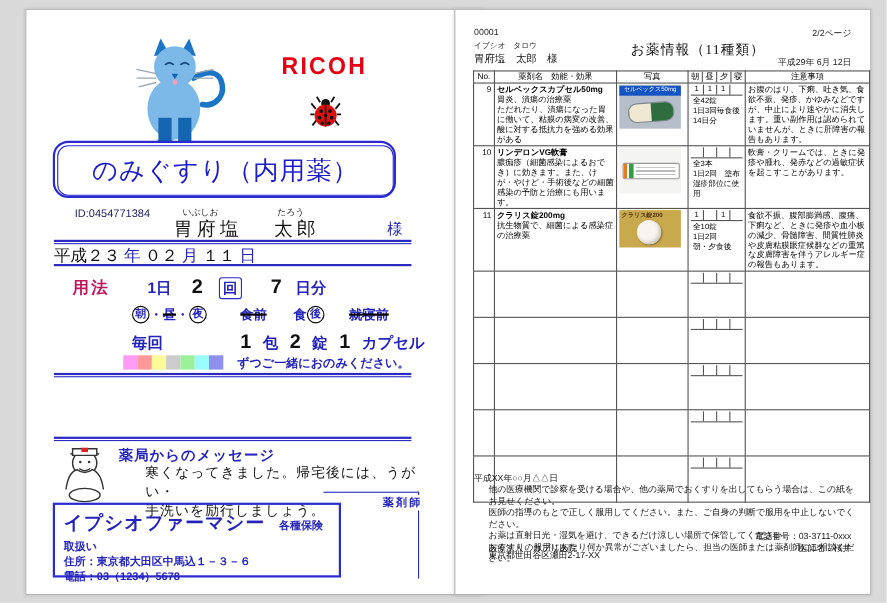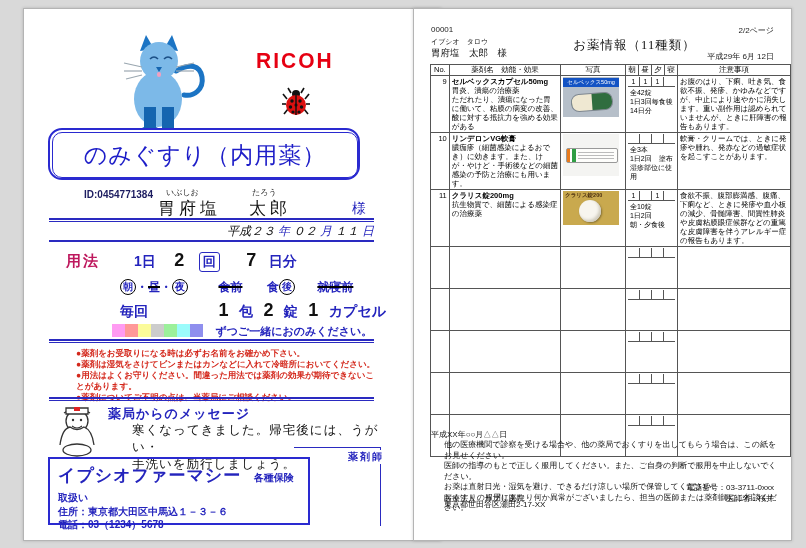--- a/index.html
+++ b/index.html
@@ -15,27 +15,27 @@
   #right-page{left:413px;width:377px;}
   .abs{position:absolute;}
 
   
   .blue{color:#2424bd;}
   .blk{color:#111;}
   .brand{left:232px;top:40px;font-size:21px;font-weight:900;letter-spacing:2px;color:#e60012;transform:scaleY(1.05);}
   .title-box{left:24px;top:119px;width:304px;height:44px;border:2px solid #2a2ad0;border-radius:14px;padding:2px;}
   .title-inner{width:100%;height:100%;border:1px solid #2a2ad0;border-radius:10px;display:flex;align-items:center;justify-content:center;}
   .title-text{font-size:23px;color:#1d1dc8;letter-spacing:1px;font-weight:500;}
-  .id-text{left:60px;top:180px;font-size:10px;font-weight:bold;color:#1c1c60;}
+  .id-text{left:44px;top:180px;font-size:10px;font-weight:normal;color:#1c1c60;}
   .furi{font-size:8px;color:#222;font-family:Liberation Serif, serif;}
   .kanji-name{font-size:17px;color:#111;font-family:"Liberation Serif",serif;letter-spacing:4px;}
   .honorific{font-size:14px;color:#2424bd;font-family:"Liberation Serif",serif;}
   .rule{height:0;border-top:2px solid #2a2ac0;}
   .rule-thin{height:0;border-top:1px solid #2a2ac0;}
-  .date-row{left:25px;top:214px;width:325px;text-align:right;font-size:12px;font-family:"Liberation Serif",serif;font-style:italic;}
+  .date-row{left:25px;top:214px;width:325px;text-align:left;font-size:15px;font-family:"Liberation Serif",serif;}
   .usage-label{font-size:15px;font-weight:bold;color:#be185d;letter-spacing:2px;}
   .num-big{font-size:18px;color:#111;font-weight:bold;}
   .u-blue{font-size:14px;color:#2424bd;font-weight:bold;}
   .kai-box{display:inline-block;border:1.5px solid #2a2ac0;border-radius:3px;padding:0 3px;font-size:13px;color:#2424bd;font-weight:bold;}
   .circ{display:inline-block;width:14px;height:14px;line-height:13px;border:1.6px solid #000;border-radius:50%;text-align:center;font-size:10px;color:#2424bd;font-weight:bold;vertical-align:middle;}
   .strike{text-decoration:line-through;text-decoration-color:#000;text-decoration-thickness:1.6px;}
   .timing{font-size:12px;color:#2424bd;font-weight:bold;}
   .strip-sq{display:inline-block;width:13px;height:13px;margin:0;vertical-align:middle;}
   .together{font-size:11px;color:#2424bd;font-weight:bold;}
   .notice-line{font-size:8.5px;line-height:11px;color:#d4281c;font-weight:bold;}
@@ -195,26 +195,20 @@
   </div>
 
   <div class="abs" style="left:88px;top:312px;">
     <span class="strip-sq" style="background: rgb(255, 155, 242);"></span><span class="strip-sq" style="background: rgb(255, 152, 152);"></span><span class="strip-sq" style="background: rgb(251, 251, 154);"></span><span class="strip-sq" style="background: rgb(204, 204, 204);"></span><span class="strip-sq" style="background: rgb(155, 240, 155);"></span><span class="strip-sq" style="background: rgb(155, 251, 251);"></span><span class="strip-sq" style="background: rgb(143, 143, 238);"></span>
     <span class="together" style="margin-left:8px;">ずつご一緒におのみください。</span>
   </div>
 
   <div class="abs rule" style="left:25px;top:330px;width:325px;"></div>
   <div class="abs rule-thin" style="left:25px;top:333px;width:325px;"></div>
 
-  <div class="abs" style="left:52px;top:339px;width:300px;">
-    <div class="notice-line">●薬剤をお受取りになる時は必ずお名前をお確かめ下さい。</div>
-    <div class="notice-line">●薬剤は湿気をさけてビンまたはカンなどに入れて冷暗所においてください。</div>
-    <div class="notice-line">●用法はよくお守りください。間違った用法では薬剤の効果が期待できないことがあります。</div>
-    <div class="notice-line">●薬剤についてご不明の点は、当薬局にご相談ください。</div>
-  </div>
 
   <div class="abs rule" style="left:25px;top:388px;width:325px;"></div>
   <div class="abs rule-thin" style="left:25px;top:391px;width:325px;"></div>
 
   <div class="abs" style="left:30px;top:392px;">
     <svg width="46" height="58" viewBox="0 0 46 58">
       <g fill="none" stroke="#333" stroke-width="1.3">
         <path d="M10 12 q13 -8 26 0"></path>
         <circle cx="23" cy="20" r="11" fill="#fff"></circle>
         <path d="M12 13 h22 v-6 h-22 z" fill="#fff"></path>

